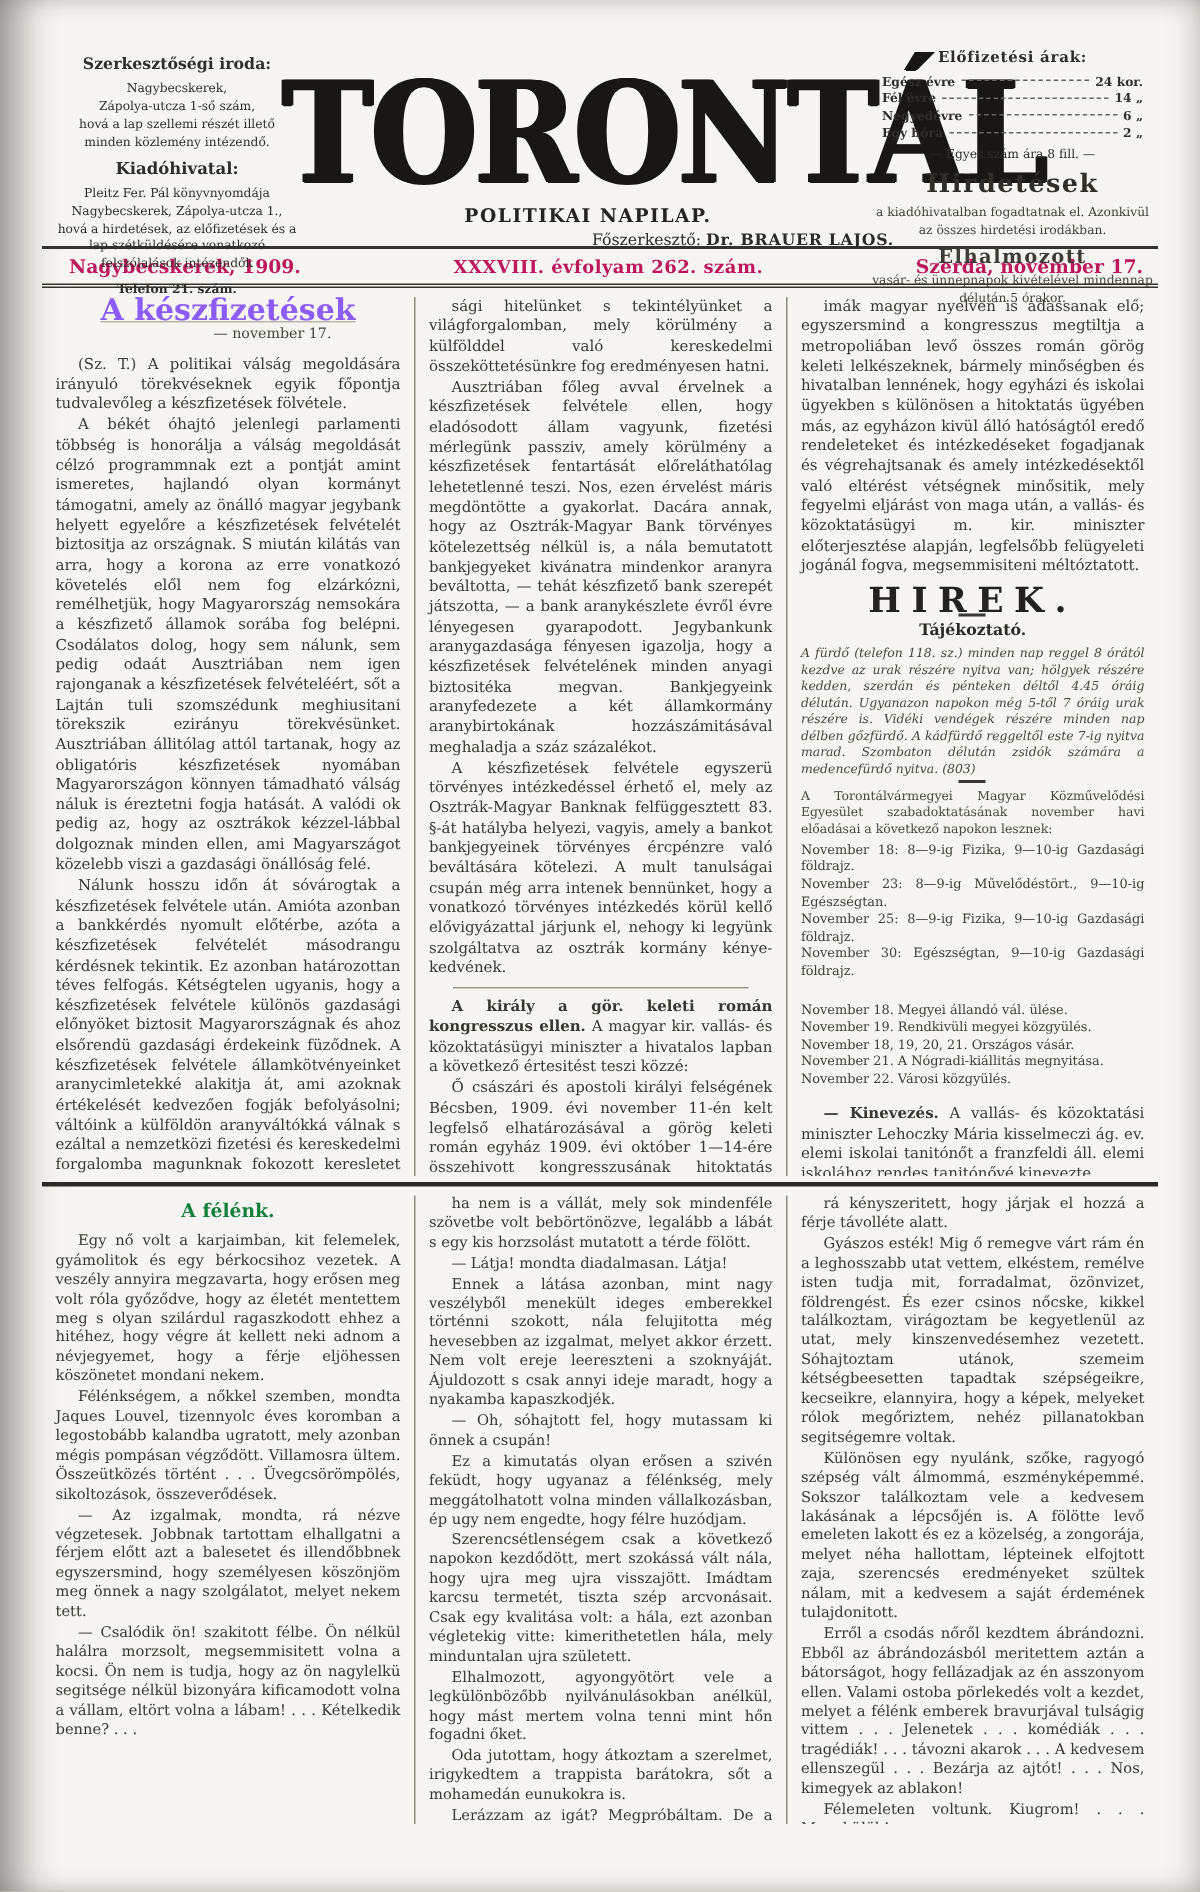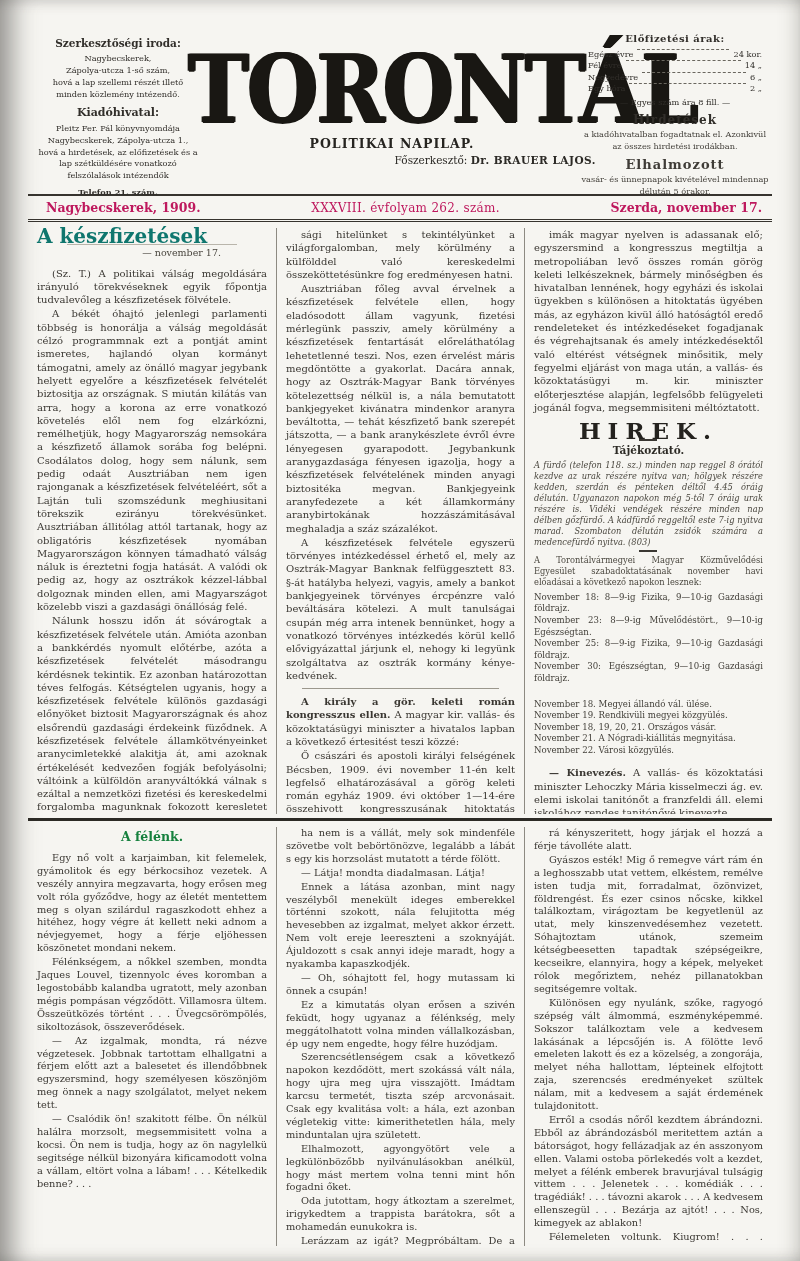--- a/index.html
+++ b/index.html
@@ -7,59 +7,59 @@
   body { font-family:"DejaVu Serif", serif; }
   .page {
     position:relative; width:800px; height:1261px; margin:0 auto;
     background:#f6f5f1; color:#363430; overflow:hidden;
     box-shadow: inset 30px 0 26px -18px rgba(70,68,64,.55),
                 inset -16px 0 20px -14px rgba(70,68,64,.30),
                 inset 0 -12px 16px -12px rgba(70,68,64,.25),
                 inset 0 14px 14px -12px rgba(70,68,64,.18);
   }
   
-  .header { position:relative; height:194px; }
+  .header { position:relative; height:164px; }
   .side-box { position:absolute; text-align:center; color:#312e2a; }
   .office-box { left:38px; top:36px; width:160px; font-size:8.2px; line-height:1.45; }
   .office-box .box-title { font-weight:bold; font-size:10.5px; margin-bottom:2px; }
   .office-box .box-title2 { font-weight:bold; font-size:11px; margin:4px 0 2px; }
   .office-box .tel { margin-top:5px; font-weight:bold; }
   .masthead-title {
     position:absolute; left:188px; top:22px; width:408px; height:118px;
     text-align:center; font-weight:bold; font-size:82px; line-height:118px;
     letter-spacing:-2px; color:#191713; white-space:nowrap;
     transform:scaleY(1.14); transform-origin:top center;
     text-shadow: 1.2px 0 0 #191713, -1.2px 0 0 #191713, 0 1px 0 #191713;
   }
   .masthead-sub { position:absolute; left:188px; top:136px; width:408px; text-align:center; }
   .masthead-sub .napilap { font-weight:bold; font-size:12.5px; letter-spacing:1px; color:#262420; }
   .masthead-sub .editor  { font-size:10.5px; margin-top:3px; color:#2c2a26;text-align:right; }
   .masthead-sub .editor b { letter-spacing:.5px; }
   .subs-box { right:30px; top:32px; width:190px; font-size:8.2px; line-height:1.4; }
   .subs-box .box-title { font-weight:bold; font-size:10px; letter-spacing:.5px; margin-bottom:3px; }
-  .rate-row { display:flex; align-items:flex-start; padding:0 8px; }
+  .rate-row { display:flex; align-items:center; padding:0 8px;font-weight:bold; }
   .rate-row .fill { flex:1; border-bottom:1px dashed #6a675f; margin:0 4px 2px; }
   .subs-box .single { margin:2px 0 4px; }
-  .subs-box .h-ads { font-size:12px; font-weight:bold; letter-spacing:1px; margin-top:1px; }
+  .subs-box .h-ads { font-size:17px; font-weight:bold; letter-spacing:1px; margin-top:1px; }
   .subs-box .h-pub { font-size:13px; font-weight:bold; letter-spacing:1px; margin-top:4px; color:#3f3c37; }
   .subs-box .small { color:#44413b; }
   
   .dateline {
     margin:0 28px; border-top:2px solid #36332e; border-bottom:3px double #36332e;
     display:flex; justify-content:space-between; align-items:center;
     padding:4px 10px 4px 18px; font-size:12.5px; font-weight:bold; color:#be185d;
   }
-  .dateline .issue { font-weight:normal; font-size:12px; letter-spacing:.3px;text-align:center; }
+  .dateline .issue { font-weight:bold; font-size:12px; letter-spacing:.3px;text-align:center; }
   
   .cols { display:flex; margin:0 28px; }
   .main-cols { height:592px; overflow:hidden; padding-top:6px; }
   .col { width:33.333%; padding:0 9px; font-size:10px; line-height:13.3px; text-align:justify; color:#3a3732; }
   .col + .col { border-left:1px solid #8d8a82; }
   .p { text-indent:15px; margin-bottom:1px; }
-  .article-title { font-size:20px; font-weight:bold; color:#0f766e; margin:2px 0 1px; }
+  .article-title { text-align:center; font-size:20px; font-weight:bold; color:#8b5cf6; margin:2px 0 1px; }
   .article-title .tl-underline { display:block; width:170px; margin:1px auto 0; border-bottom:1px solid #b9b5ab; }
   .article-date { text-align:right; padding-right:46px; font-size:9.5px; margin-bottom:7px; color:#4a463f; }
   .item-rule { width:86%; margin:6px auto; border-top:1px solid #9b978d; }
   .lead { font-weight:bold; }
   
   .hirek-title { text-align:center; font-size:23px; font-weight:bold; letter-spacing:7px; color:#24221e; margin:10px 0 0; }
   .mini-rule { width:18px; margin:2px auto 3px; border-top:2px solid #3a3732; }
   .sub-head { text-align:center; font-weight:bold; font-size:10.5px; margin-bottom:2px; color:#2c2a25; }
   .tiny { font-size:8.3px; line-height:11px; color:#4a473f; }
   .tiny-italic { font-style:italic; }

